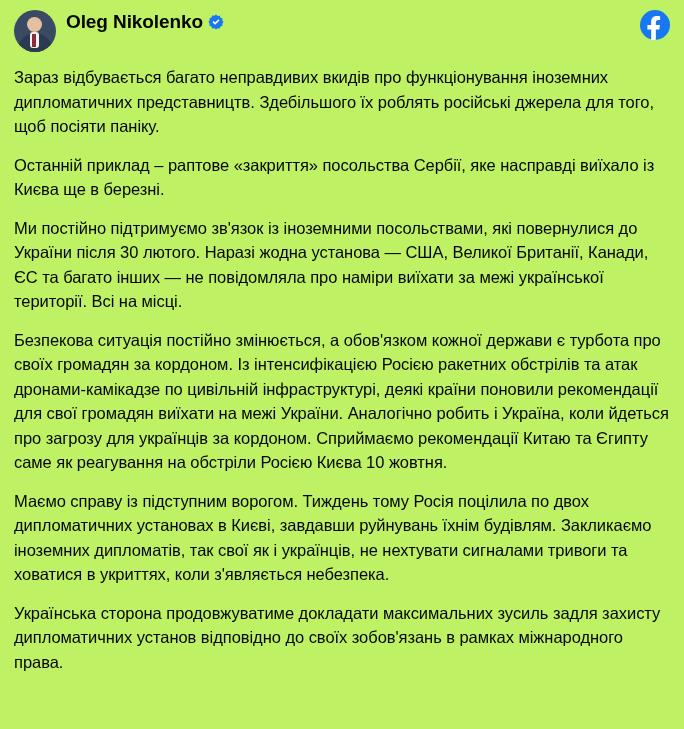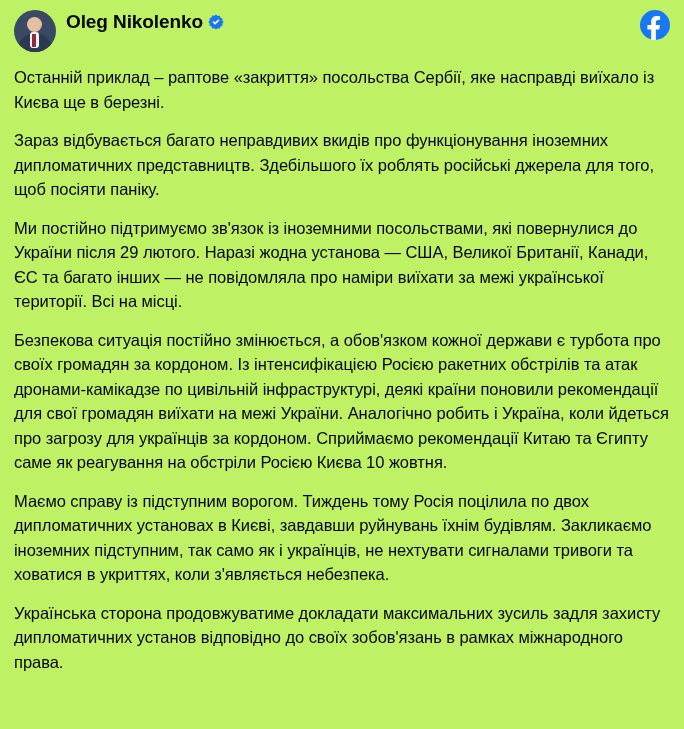--- a/index.html
+++ b/index.html
@@ -147,21 +147,21 @@
 
     <div class="fb-logo">
       <svg width="30" height="30" viewBox="0 0 30 30" aria-hidden="true">
         <circle cx="15" cy="15" r="15" fill="#1877F2"></circle>
         <path fill="#ffffff" d="M19.3 19.4l.66-4.3h-4.13v-2.79c0-1.18.58-2.33 2.43-2.33h1.88V6.3s-1.7-.29-3.33-.29c-3.4 0-5.62 2.06-5.62 5.79v3.28H7.4v4.3h3.79V30a15.1 15.1 0 004.64 0v-10.6h3.47z"></path>
       </svg>
     </div>
   </div>
 
   <div class="post-body">
+    <p>Зараз відбувається багато неправдивих вкидів про функціонування іноземних дипломатичних представництв. Здебільшого їх роблять російські джерела для того, щоб посіяти паніку.</p>
     <p>Останній приклад – раптове «закриття» посольства Сербії, яке насправді виїхало із Києва ще в березні.</p>
-    <p>Зараз відбувається багато неправдивих вкидів про функціонування іноземних дипломатичних представництв. Здебільшого їх роблять російські джерела для того, щоб посіяти паніку.</p>
-    <p>Ми постійно підтримуємо зв'язок із іноземними посольствами, які повернулися до України після 29 лютого. Наразі жодна установа — США, Великої Британії, Канади, ЄС та багато інших — не повідомляла про наміри виїхати за межі української території. Всі на місці.</p>
+    <p>Ми постійно підтримуємо зв'язок із іноземними посольствами, які повернулися до України після 30 лютого. Наразі жодна установа — США, Великої Британії, Канади, ЄС та багато інших — не повідомляла про наміри виїхати за межі української території. Всі на місці.</p>
     <p>Безпекова ситуація постійно змінюється, а обов'язком кожної держави є турбота про своїх громадян за кордоном. Із інтенсифікацією Росією ракетних обстрілів та атак дронами-камікадзе по цивільній інфраструктурі, деякі країни поновили рекомендації для свої громадян виїхати на межі України. Аналогічно робить і Україна, коли йдеться про загрозу для українців за кордоном. Сприймаємо рекомендації Китаю та Єгипту саме як реагування на обстріли Росією Києва 10 жовтня.</p>
-    <p>Маємо справу із підступним ворогом. Тиждень тому Росія поцілила по двох дипломатичних установах в Києві, завдавши руйнувань їхнім будівлям. Закликаємо іноземних підступним, так само як і українців, не нехтувати сигналами тривоги та ховатися в укриттях, коли з'являється небезпека.</p>
+    <p>Маємо справу із підступним ворогом. Тиждень тому Росія поцілила по двох дипломатичних установах в Києві, завдавши руйнувань їхнім будівлям. Закликаємо іноземних дипломатів, так свої як і українців, не нехтувати сигналами тривоги та ховатися в укриттях, коли з'являється небезпека.</p>
     <p>Українська сторона продовжуватиме докладати максимальних зусиль задля захисту дипломатичних установ відповідно до своїх зобов'язань в рамках міжнародного права.</p>
   </div>
 
 </div>
 
 </body></html>

